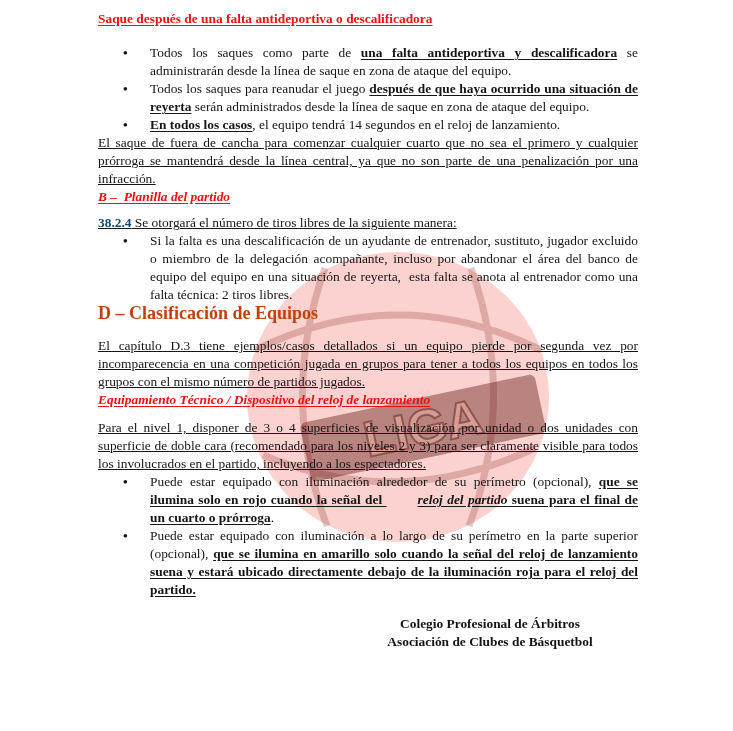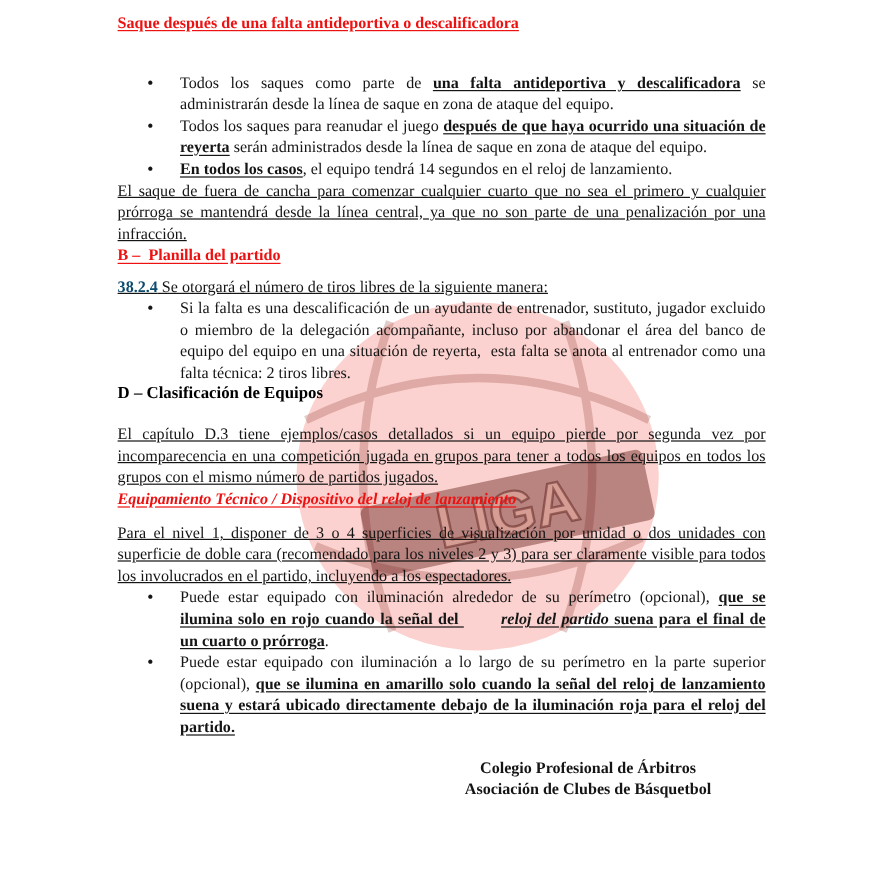--- a/index.html
+++ b/index.html
@@ -34,28 +34,28 @@
     color: #ee1111;
     font-weight: bold;
     text-decoration: underline;
     text-underline-offset: 2px;
     white-space: pre-wrap;
     margin: 0;
     font-size: 13.4px;
     line-height: 18px;
   }
   .heading-blue {
-    color: #000000;
+    color: #c2410c;
     font-weight: bold;
     margin: 0;
-    font-size: 14px;
+    font-size: 18px;
     line-height: 18px;
   }
-  .m-h1 { margin-bottom: 32px; }
-  .m-h2 { margin-bottom: 8px; }
+  .m-h1 { margin-bottom: 16px; }
+  .m-h2 { margin-bottom: 8px; font-style: italic; }
   .m-h3 { margin-bottom: 15px; }
   .m-h4 { margin-bottom: 10px; font-style: italic; }
   p.body-par {
     margin: 0;
     text-align: justify;
     text-decoration: underline;
   }
   .m-p1 { margin-bottom: 13px; }
   .m-p2 { margin-bottom: 14px; }
   .m-p3 { margin-bottom: 14px; }

